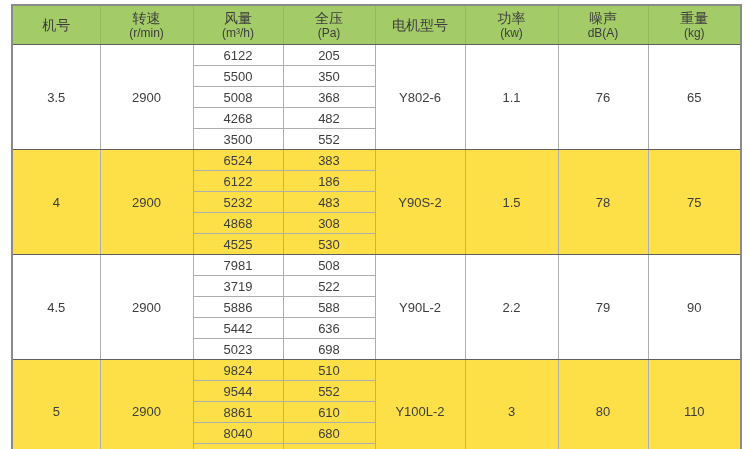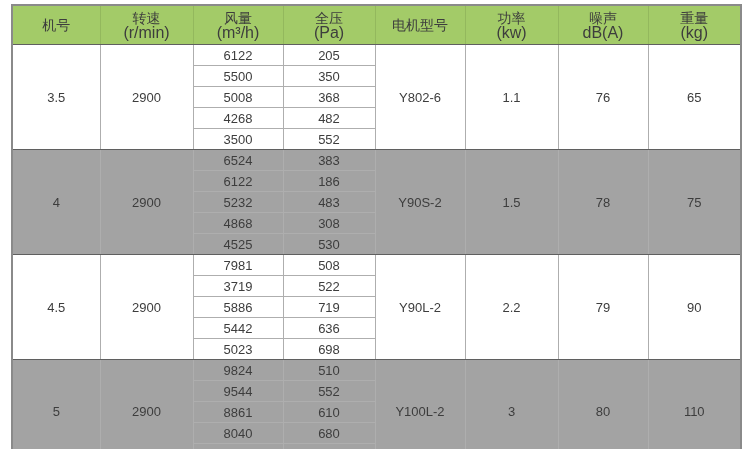--- a/index.html
+++ b/index.html
@@ -33,24 +33,24 @@
     white-space: nowrap;
   }
   .spec-table thead th {
     height: 38px;
     background: #a3cb68;
     border-bottom: 1px solid #5f5f5f;
     border-left-color: #93b85d;
     border-right-color: #93b85d;
   }
   .h-main { font-size: 14px; line-height: 15px; }
-  .h-sub  { font-size: 16px; line-height: 14px; }
+  .h-sub  { font-size: 12px; line-height: 14px; }
   .spec-table tbody tr { height: 21px; }
   .spec-table tbody td { background: #ffffff; }
-  .spec-table tbody tr.shaded td { background: #a3a3a3; }
+  .spec-table tbody tr.shaded td { background: #fde047; }
   .spec-table tbody tr.group-end td,
   .spec-table tbody td.merged { border-bottom: 1px solid #5f5f5f; }
 </style>
 </head>
 <body>
 
 <div class="page">
   <table class="spec-table">
     <colgroup>
       <col style="width:88px">
@@ -158,21 +158,21 @@
           <td rowspan="5" class="merged">2.2</td>
           <td rowspan="5" class="merged">79</td>
           <td rowspan="5" class="merged">90</td>
         </tr>
         <tr>
           <td>3719</td>
           <td>522</td>
         </tr>
         <tr>
           <td>5886</td>
-          <td>719</td>
+          <td>588</td>
         </tr>
         <tr>
           <td>5442</td>
           <td>636</td>
         </tr>
         <tr class="group-end">
           <td>5023</td>
           <td>698</td>
         </tr>
         <tr class="shaded">

